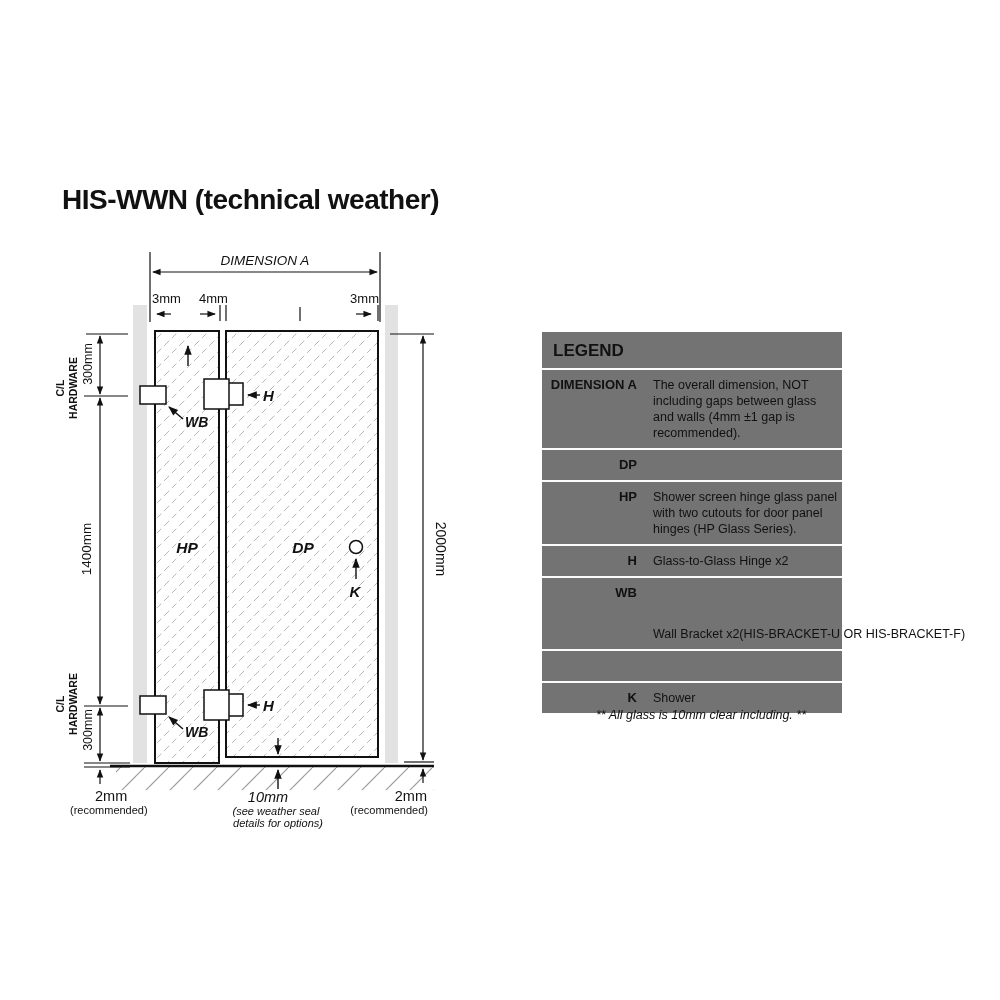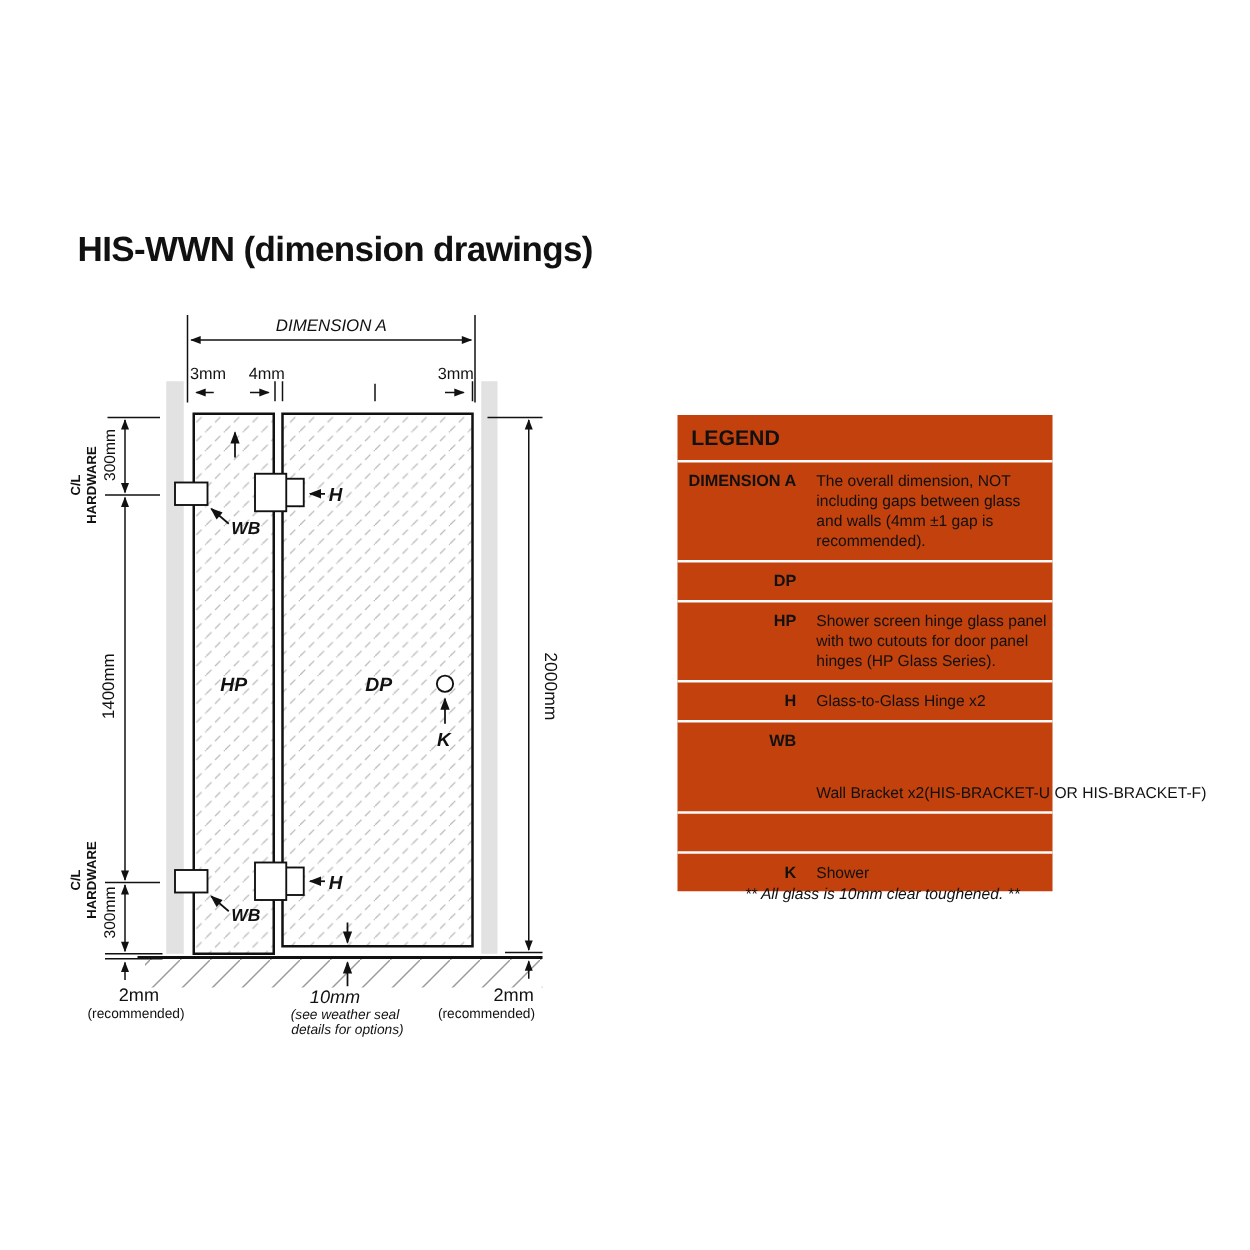--- a/index.html
+++ b/index.html
@@ -3,37 +3,37 @@
 <meta charset="utf-8">
 <style>
   html,body{margin:0;padding:0;background:#fff;}
   .stage{position:relative;width:1000px;height:1000px;background:#ffffff;overflow:hidden;
          font-family:"Liberation Sans", sans-serif;color:#161616;}
   .title{position:absolute;left:62px;top:184px;margin:0;font-size:28px;font-weight:bold;
          letter-spacing:-0.5px;color:#111;}
   svg text{font-family:"Liberation Sans", sans-serif;fill:#111;}
   .it{font-style:italic;}
   
-  .legend{position:absolute;left:542px;top:332px;width:300px;background:#c2410c;}
+  .legend{position:absolute;left:542px;top:332px;width:300px;background:#737373;}
   .legend-title{margin:0;padding:9px 0 7px 11px;font-size:17px;font-weight:bold;
                 border-bottom:2px solid #fbfbfb;color:#111;}
   .lrow{display:flex;padding:7px 0;border-bottom:2px solid #fbfbfb;}
   .lrow:last-of-type{border-bottom:none;}
   .lrow-empty{height:16px;}
   .term{flex:none;width:95px;text-align:right;font-weight:bold;font-size:13px;line-height:16px;color:#111;}
   .desc{margin-left:16px;width:210px;font-size:12.5px;line-height:16px;white-space:pre-line;color:#111;}
   .desc.nowrap{white-space:nowrap;width:auto;overflow:visible;margin-top:41px;}
   .legend-note{position:absolute;left:596px;top:708px;font-size:12.5px;font-style:italic;color:#111;}
 </style>
 </head>
 <body>
 
 <div class="stage">
 
-  <h1 class="title">HIS-WWN (dimension drawings)</h1>
+  <h1 class="title">HIS-WWN (technical weather)</h1>
 
   <svg style="position:absolute;left:50px;top:240px;" width="420" height="600" viewBox="50 240 420 600">
     <defs>
       <marker id="arr" viewBox="0 0 10 10" refX="9" refY="5" markerWidth="9" markerHeight="7" orient="auto">
         <path d="M0,1.2 L10,5 L0,8.8 z" fill="#111"></path>
       </marker>
       <marker id="arrS" viewBox="0 0 10 10" refX="9" refY="5" markerWidth="9" markerHeight="7" orient="auto-start-reverse">
         <path d="M0,1.2 L10,5 L0,8.8 z" fill="#111"></path>
       </marker>
       <pattern id="glassHatch" patternUnits="userSpaceOnUse" width="15" height="15">
@@ -174,15 +174,15 @@
     <div class="lrow lrow-empty">
       <div class="term"></div>
       <div class="desc"></div>
     </div>
     <div class="lrow">
       <div class="term">K</div>
       <div class="desc">Shower</div>
     </div>
   </div>
 
-  <div class="legend-note">** All glass is 10mm clear toughened. **</div>
+  <div class="legend-note">** All glass is 10mm clear including. **</div>
 
 </div>
 
 </body></html>

